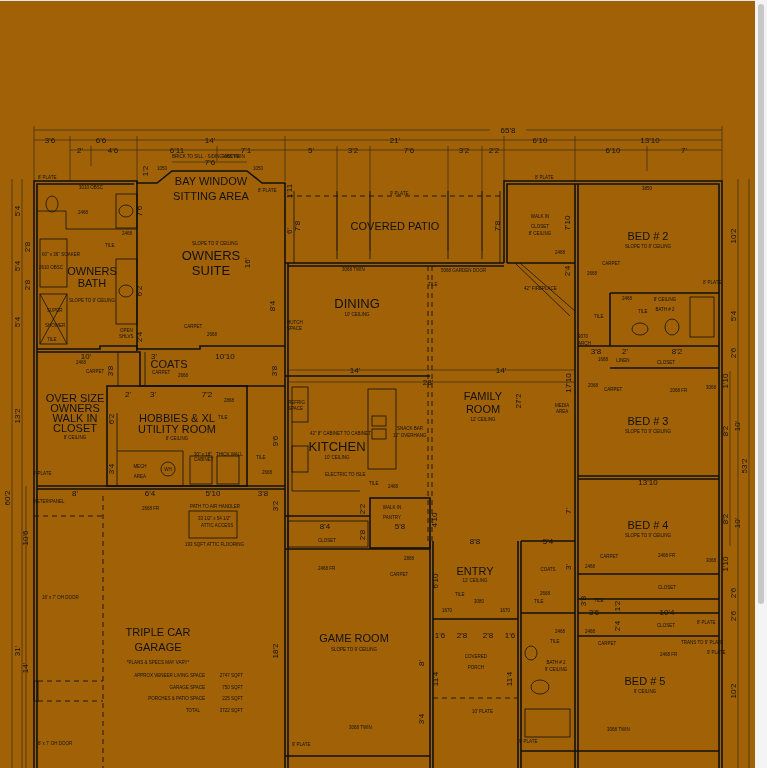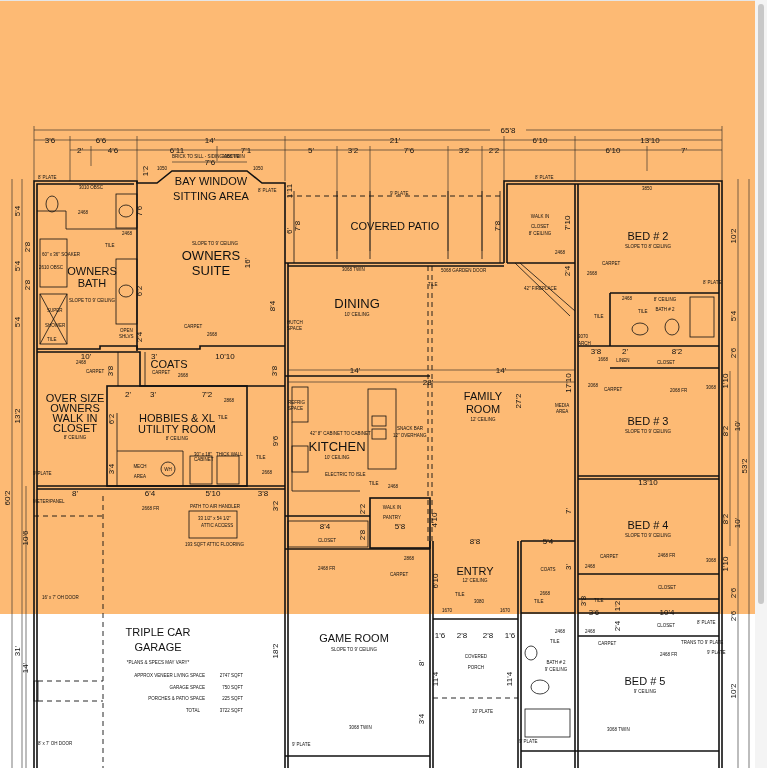--- a/index.html
+++ b/index.html
@@ -1,17 +1,17 @@
 <!DOCTYPE html>
 <html><head>
 <meta charset="utf-8">
 <style>
   html, body { margin:0; padding:0; background:#ffffff; }
   body { width:767px; height:768px; overflow:hidden; position:relative; font-family:"Liberation Sans", sans-serif; }
-  #viewer { position:absolute; left:0; top:0; width:767px; height:614px; background:#fdba74; border-top:1px solid #e6e6e6; box-sizing:border-box; }
+  #viewer { position:absolute; left:0; top:0; width:767px; height:768px; background:#a16207; border-top:1px solid #e6e6e6; box-sizing:border-box; }
   #plan { position:absolute; left:0; top:0; }
   #scrollbar { position:absolute; right:0; top:0; width:12px; height:768px; background:#f4f4f4; }
   #scroll-thumb { position:absolute; right:3px; top:4px; width:6px; height:600px; background:#c8c8c8; border-radius:3px; }
   svg text { font-family:"Liberation Sans", sans-serif; fill:#111; }
   .wall { fill:none; stroke:#111; stroke-width:1.6; }
   .thin { fill:none; stroke:#111; stroke-width:0.8; }
   .dim  { fill:none; stroke:#222; stroke-width:0.6; }
   .dash { fill:none; stroke:#111; stroke-width:0.9; stroke-dasharray:5 4; }
   .room { font-size:11px; }
   .room-lg { font-size:13px; }

